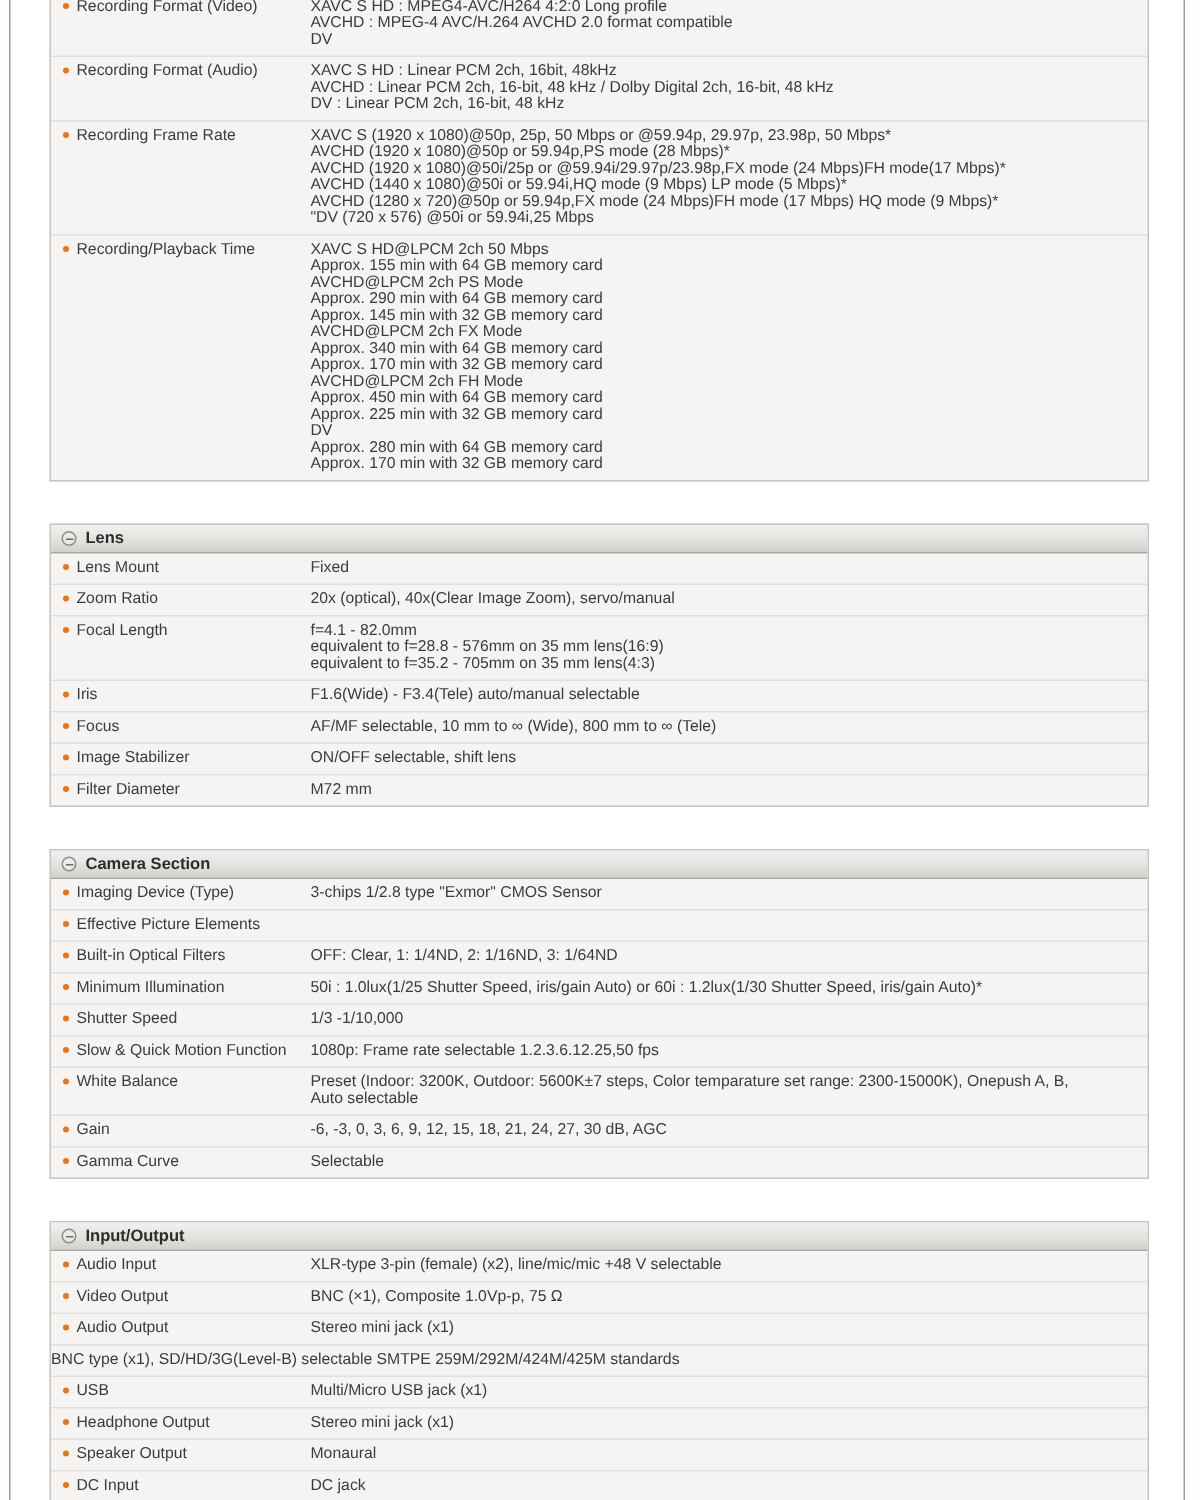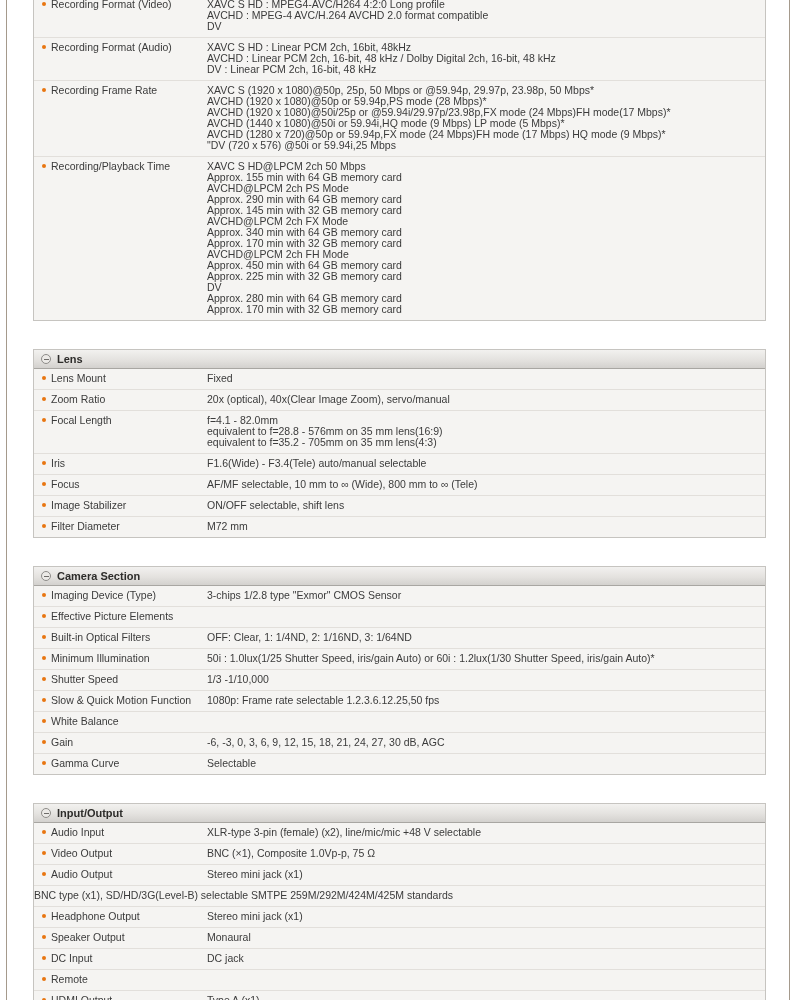--- a/index.html
+++ b/index.html
@@ -312,20 +312,24 @@
     <div class="cell-value">
             <div class="value-line">1080p: Frame rate selectable 1.2.3.6.12.25,50 fps</div>
           </div>
   </div>
 
   <div class="row">
     <div class="cell-label">
       <span class="bullet"></span>
       <span>White Balance</span>
     </div>
+    <div class="cell-value">
+            <div class="value-line">Preset (Indoor: 3200K, Outdoor: 5600K±7 steps, Color temparature set range: 2300-15000K), Onepush A, B,</div>
+            <div class="value-line">Auto selectable</div>
+          </div>
   </div>
 
   <div class="row">
     <div class="cell-label">
       <span class="bullet"></span>
       <span>Gain</span>
     </div>
     <div class="cell-value">
             <div class="value-line">-6, -3, 0, 3, 6, 9, 12, 15, 18, 21, 24, 27, 30 dB, AGC</div>
           </div>
@@ -378,20 +382,29 @@
             <div class="value-line">Stereo mini jack (x1)</div>
           </div>
   </div>
 
   <div class="row">
     <div class="cell-value">
             <div class="value-line">BNC type (x1), SD/HD/3G(Level-B) selectable SMTPE 259M/292M/424M/425M standards</div>
           </div>
   </div>
 
+  <div class="row">
+    <div class="cell-label">
+      <span class="bullet"></span>
+      <span>USB</span>
+    </div>
+    <div class="cell-value">
+            <div class="value-line">Multi/Micro USB jack (x1)</div>
+          </div>
+  </div>
 
   <div class="row">
     <div class="cell-label">
       <span class="bullet"></span>
       <span>Headphone Output</span>
     </div>
     <div class="cell-value">
             <div class="value-line">Stereo mini jack (x1)</div>
           </div>
   </div>

